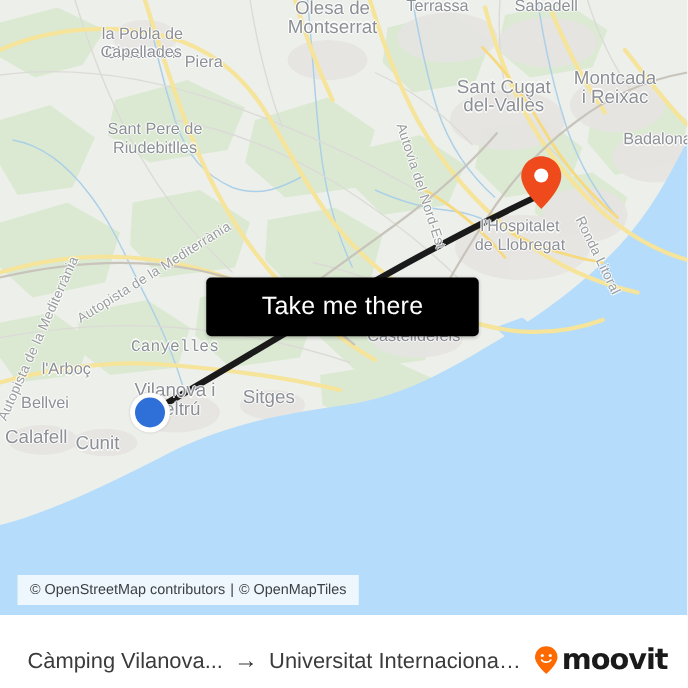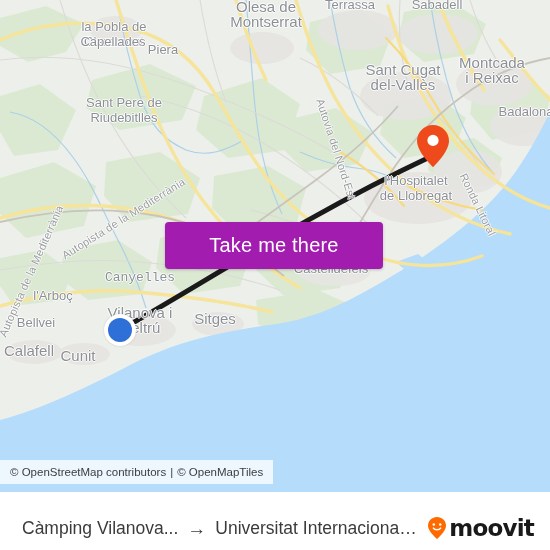--- a/index.html
+++ b/index.html
@@ -97,39 +97,39 @@
     width: 34px; height: 44px;
   }
 
   
   #cta-button {
     position: absolute;
     left: 165px;
     top: 222px;
     width: 218px;
     height: 47px;
-    background: #a21caf;
+    background: #000000;
     border: none;
     border-radius: 4px;
     color: #ffffff;
     font-family: "Liberation Sans", sans-serif;
     font-size: 20px;
     letter-spacing: .2px;
     cursor: pointer;
     display: flex;
     align-items: center;
     justify-content: center;
     box-shadow: 0 1px 3px rgba(0,0,0,.22);
     padding: 0;
   }
 
   
   #attribution {
     position: absolute;
-    left: 0;
+    left: 14px;
     top: 460px;
     height: 24px;
     padding: 0 10px 0 10px;
     display: flex;
     align-items: center;
     background: rgba(255,255,255,.78);
     color: #3c4043;
     font-size: 11.5px;
     white-space: nowrap;
   }

